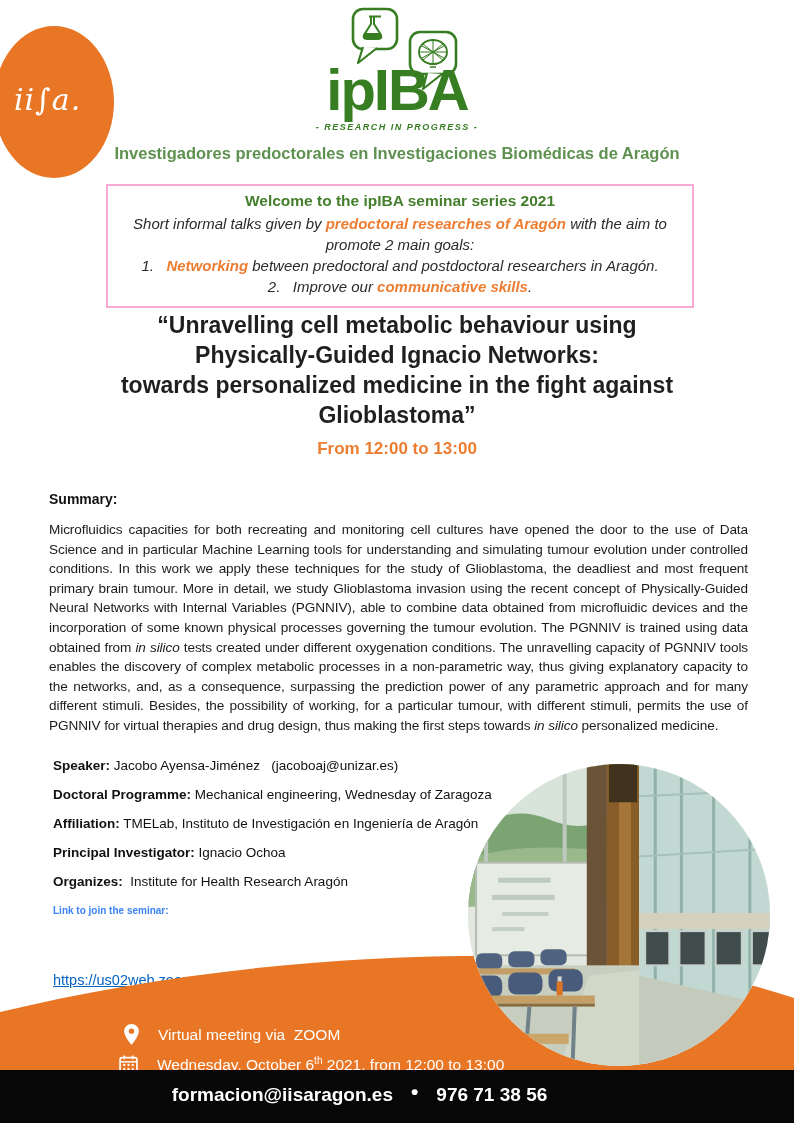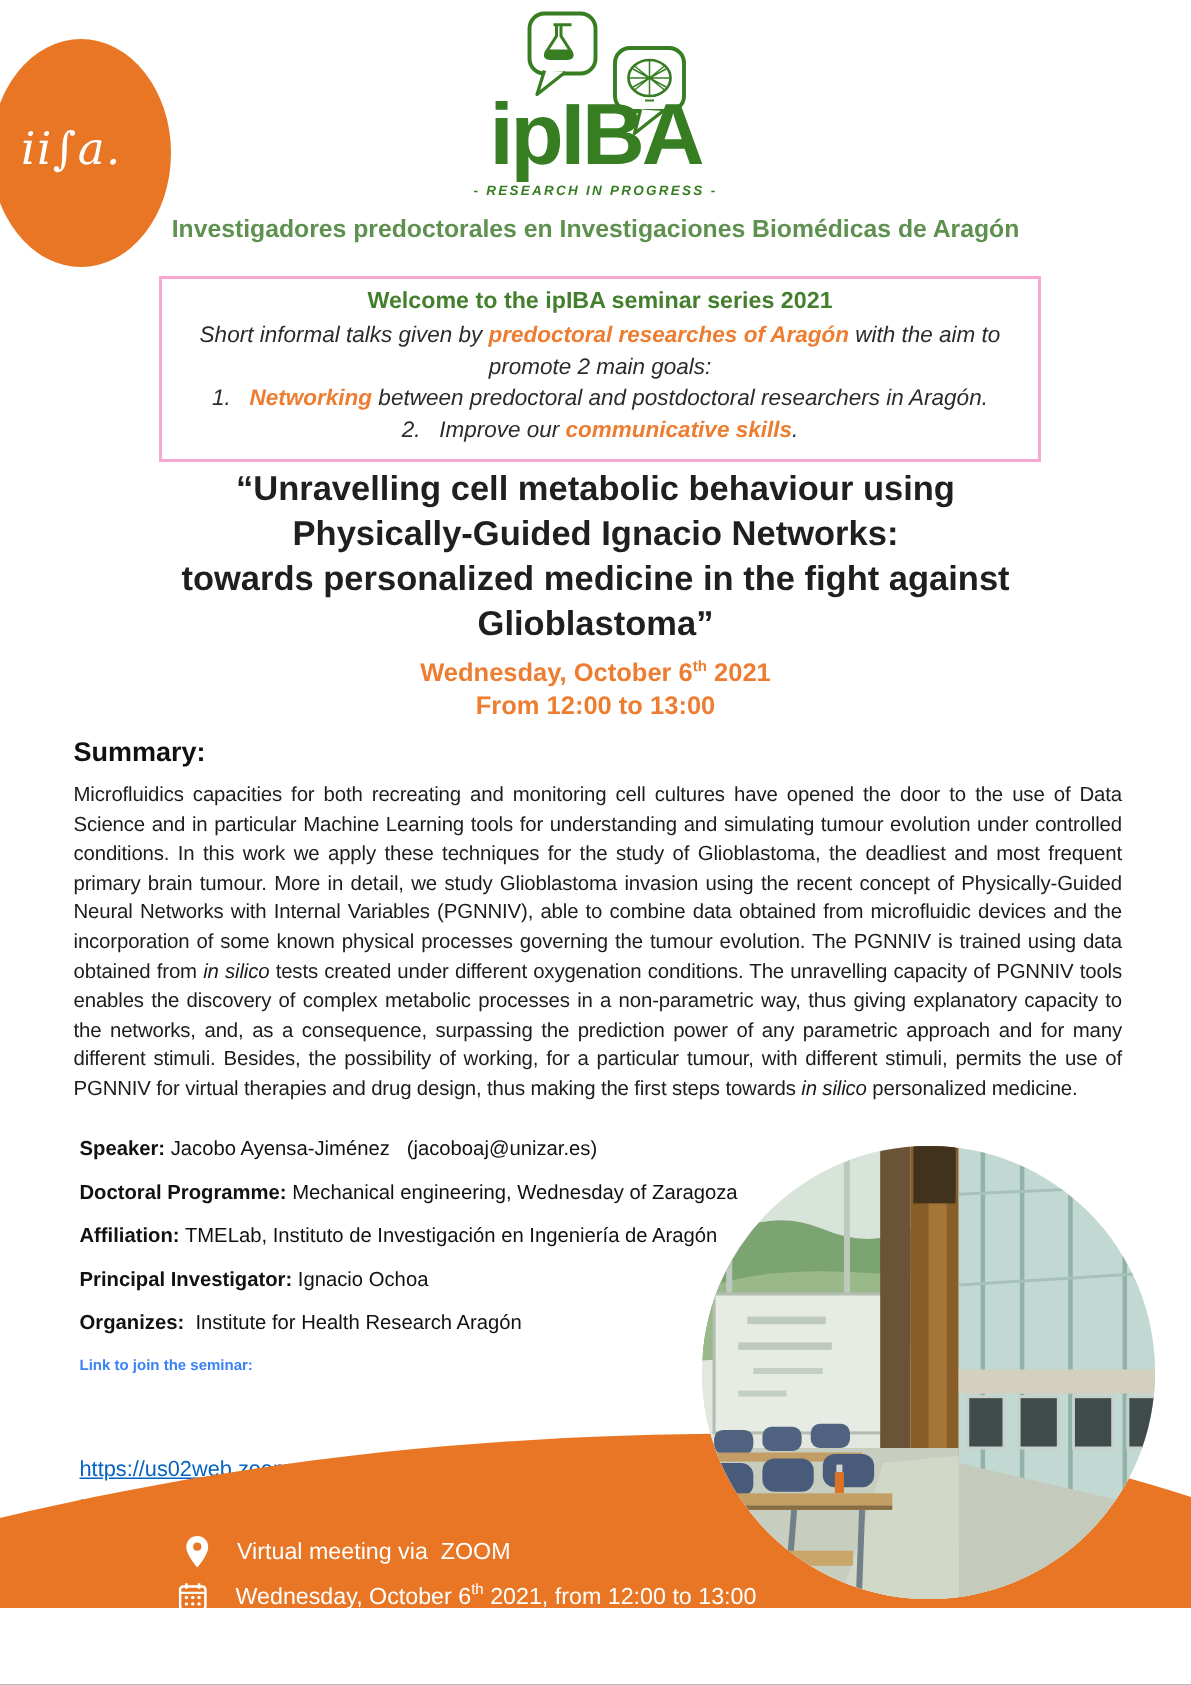--- a/index.html
+++ b/index.html
@@ -24,21 +24,21 @@
   .wb-goal{font-style:italic;font-size:15px;color:#2b2b2b;line-height:21px;}
   .hl{color:#ED7D31;font-weight:700;}
   .it{font-style:italic;}
   
   .main-title{position:absolute;top:310px;left:40px;width:714px;text-align:center;font-size:23px;font-weight:700;
               color:#1f1f1f;line-height:30px;}
   .date-block{position:absolute;top:438px;left:0;width:100%;text-align:center;color:#ED7D31;font-weight:700;
               font-size:17px;line-height:22px;}
   .sup{font-size:10px;vertical-align:super;line-height:0;}
   
-  .summary-heading{position:absolute;left:49px;top:491px;font-size:18px;font-weight:700;color:#111;}
+  .summary-heading{position:absolute;left:49px;top:491px;font-size:14px;font-weight:700;color:#111;}
   .summary-text{position:absolute;left:49px;top:520px;width:699px;font-size:13.6px;line-height:19.6px;
                 text-align:justify;color:#1c1c1c;letter-spacing:-0.1px;}
   
   .details{position:absolute;left:53px;top:757px;font-size:13.5px;color:#111;}
   .detail-row{margin-bottom:11px;line-height:18px;}
   .detail-label{font-weight:700;}
   .link-heading{position:absolute;left:53px;top:905px;font-size:10px;font-weight:700;color:#3b82f6;}
   .link-block{position:absolute;left:53px;top:925px;width:330px;margin-top:44px;}
   .zoom-link{display:block;font-size:14.5px;line-height:23px;color:#0563C1;text-decoration:underline;word-break:break-all;}
   
@@ -93,21 +93,20 @@
   </div>
 
   <div class="main-title">
     <div>“Unravelling cell metabolic behaviour using</div>
     <div>Physically-Guided Ignacio Networks:</div>
     <div>towards personalized medicine in the fight against</div>
     <div>Glioblastoma”</div>
   </div>
 
   <div class="date-block">
-    <div><span>Wednesday, October 6</span><span class="sup">th</span><span> 2021</span></div>
     <div>From 12:00 to 13:00</div>
   </div>
 
   <div class="summary-heading">Summary:</div>
   <div class="summary-text"><span>Microfluidics capacities for both recreating and monitoring cell cultures have opened the door to the use of Data Science and in particular Machine Learning tools for understanding and simulating tumour evolution under controlled conditions. In this work we apply these techniques for the study of Glioblastoma, the deadliest and most frequent primary brain tumour. More in detail, we study Glioblastoma invasion using the recent concept of Physically-Guided Neural Networks with Internal Variables (PGNNIV), able to combine data obtained from microfluidic devices and the incorporation of some known physical processes governing the tumour evolution. The PGNNIV is trained using data obtained from </span><span class="it">in silico</span><span> tests created under different oxygenation conditions. The unravelling capacity of PGNNIV tools enables the discovery of complex metabolic processes in a non-parametric way, thus giving explanatory capacity to the networks, and, as a consequence, surpassing the prediction power of any parametric approach and for many different stimuli. Besides, the possibility of working, for a particular tumour, with different stimuli, permits the use of PGNNIV for virtual therapies and drug design, thus making the first steps towards </span><span class="it">in silico</span><span> personalized medicine.</span></div>
 
   <div class="details">
     <div class="detail-row"><span class="detail-label">Speaker:</span><span> Jacobo Ayensa-Jiménez&nbsp;&nbsp; (jacoboaj@unizar.es)</span></div>
     <div class="detail-row"><span class="detail-label">Doctoral Programme:</span><span> Mechanical engineering, Wednesday of Zaragoza</span></div>
     <div class="detail-row"><span class="detail-label">Affiliation:</span><span> TMELab, Instituto de Investigación en Ingeniería de Aragón</span></div>
@@ -210,14 +209,19 @@
           <circle cx="9" cy="9.5" r="1.1"></circle>
           <circle cx="13" cy="9.5" r="1.1"></circle>
         <circle cx="5" cy="13.5" r="1.1"></circle>
           <circle cx="9" cy="13.5" r="1.1"></circle>
           <circle cx="13" cy="13.5" r="1.1"></circle>
       </g>
     </svg>
     <span><span>Wednesday, October 6</span><span class="sup">th</span><span> 2021, from 12:00 to 13:00</span></span>
   </div>
 
+  <div class="bottom-bar">
+    <span>formacion@iisaragon.es</span>
+    <span class="dot-sep">•</span>
+    <span>976 71 38 56</span>
+  </div>
 
 </div>
 
 </body></html>

